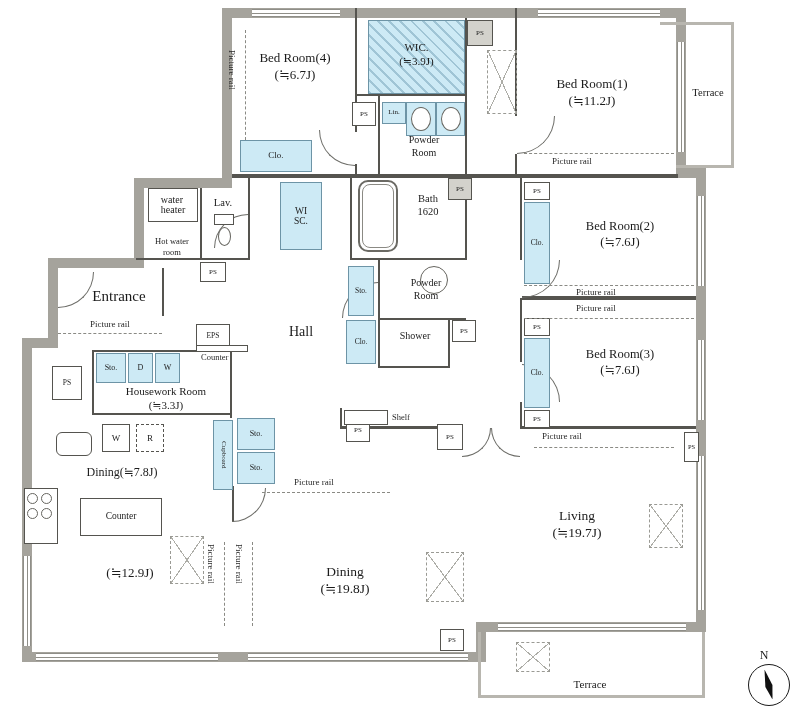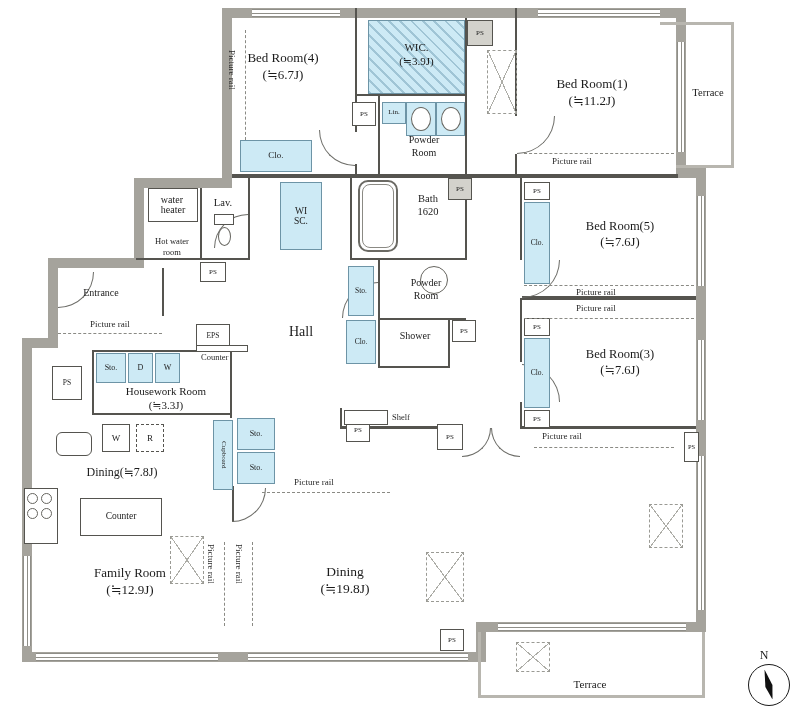--- a/index.html
+++ b/index.html
@@ -260,21 +260,21 @@
   <div class="rline" style="left:534px;top:447px;width:140px"></div>
   <div class="rail" style="left:294px;top:477px">Picture rail</div>
   <div class="rline" style="left:262px;top:492px;width:128px"></div>
   <div class="rail" style="left:90px;top:319px">Picture rail</div>
   <div class="rline" style="left:58px;top:333px;width:104px"></div>
   <div class="rail vtext" style="left:206px;top:544px;height:80px">Picture rail</div>
   <div class="rvline" style="left:224px;top:542px;height:84px"></div>
   <div class="rail vtext" style="left:234px;top:544px;height:80px">Picture rail</div>
   <div class="rvline" style="left:252px;top:542px;height:84px"></div>
 
-  <div class="lbl" style="left:224px;top:50px;width:118px;font-size:13px">
+  <div class="lbl" style="left:236px;top:50px;width:118px;font-size:13px">
     <div>Bed Room(4)</div>
     <div>(≒6.7J)</div>
   </div>
   <div class="lbl" style="left:368px;top:40px;width:97px;font-size:11px">
     <div>WIC.</div>
     <div>(≒3.9J)</div>
   </div>
   <div class="lbl" style="left:517px;top:76px;width:150px;font-size:13px">
     <div>Bed Room(1)</div>
     <div>(≒11.2J)</div>
@@ -282,54 +282,57 @@
   <div class="lbl" style="left:682px;top:86px;width:52px;font-size:10.5px">Terrace</div>
   <div class="lbl" style="left:384px;top:134px;width:80px;font-size:10px">
     <div>Powder</div>
     <div>Room</div>
   </div>
   <div class="lbl" style="left:399px;top:192px;width:58px;font-size:10.5px">
     <div>Bath</div>
     <div>1620</div>
   </div>
   <div class="lbl" style="left:550px;top:218px;width:140px;font-size:12.5px">
-    <div>Bed Room(5)</div>
+    <div>Bed Room(2)</div>
     <div>(≒7.6J)</div>
   </div>
   <div class="lbl" style="left:550px;top:346px;width:140px;font-size:12.5px">
     <div>Bed Room(3)</div>
     <div>(≒7.6J)</div>
   </div>
   <div class="lbl" style="left:198px;top:196px;width:50px;font-size:10.5px">Lav.</div>
   <div class="lbl" style="left:136px;top:236px;width:72px;font-size:8.5px">
     <div>Hot water</div>
     <div>room</div>
   </div>
-  <div class="lbl" style="left:58px;top:287px;width:86px;font-size:10px">Entrance</div>
+  <div class="lbl" style="left:76px;top:287px;width:86px;font-size:15px">Entrance</div>
   <div class="lbl" style="left:274px;top:323px;width:54px;font-size:14px">Hall</div>
   <div class="lbl" style="left:386px;top:277px;width:80px;font-size:10px">
     <div>Powder</div>
     <div>Room</div>
   </div>
   <div class="lbl" style="left:382px;top:330px;width:66px;font-size:10px">Shower</div>
   <div class="lbl" style="left:98px;top:384px;width:136px;font-size:11px">
     <div>Housework Room</div>
     <div>(≒3.3J)</div>
   </div>
   <div class="lbl" style="left:50px;top:465px;width:144px;font-size:12px">
     <span>Dining</span><span>(≒7.8J)</span>
   </div>
   <div class="lbl" style="left:60px;top:565px;width:140px;font-size:13px">
-    <div>Family Room</div>
     <div>(≒12.9J)</div>
   </div>
   <div class="lbl" style="left:285px;top:563px;width:120px;font-size:13.5px">
     <div>Dining</div>
     <div>(≒19.8J)</div>
   </div>
+  <div class="lbl" style="left:517px;top:507px;width:120px;font-size:13.5px">
+    <div>Living</div>
+    <div>(≒19.7J)</div>
+  </div>
   <div class="lbl" style="left:558px;top:677px;width:64px;font-size:11px">Terrace</div>
 
   <div class="lbl" style="left:756px;top:648px;width:16px;font-size:12px">N</div>
   <div class="compass" style="left:748px;top:664px;width:40px;height:40px">
     <div class="needle" style="left:13px;top:4px;width:13px;height:31px;transform:rotate(-15deg)"></div>
   </div>
 
 </div>
 
 </body></html>

